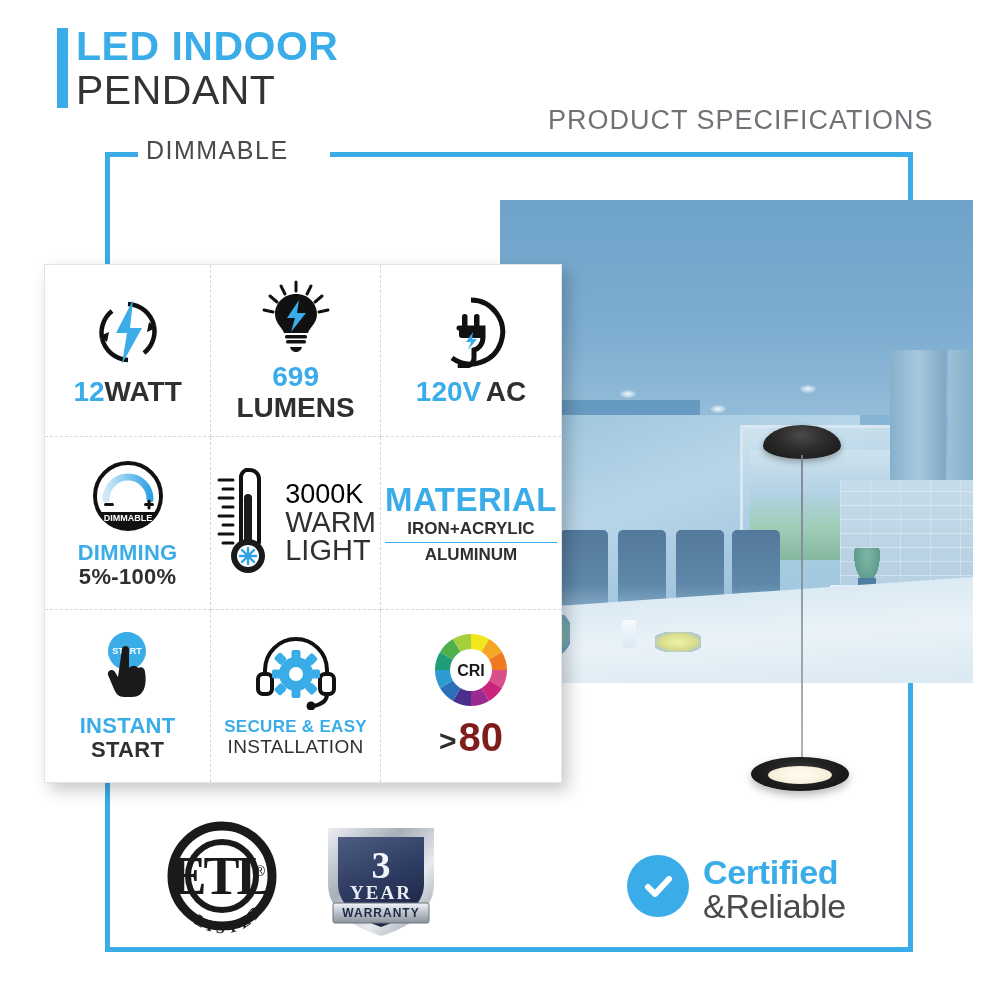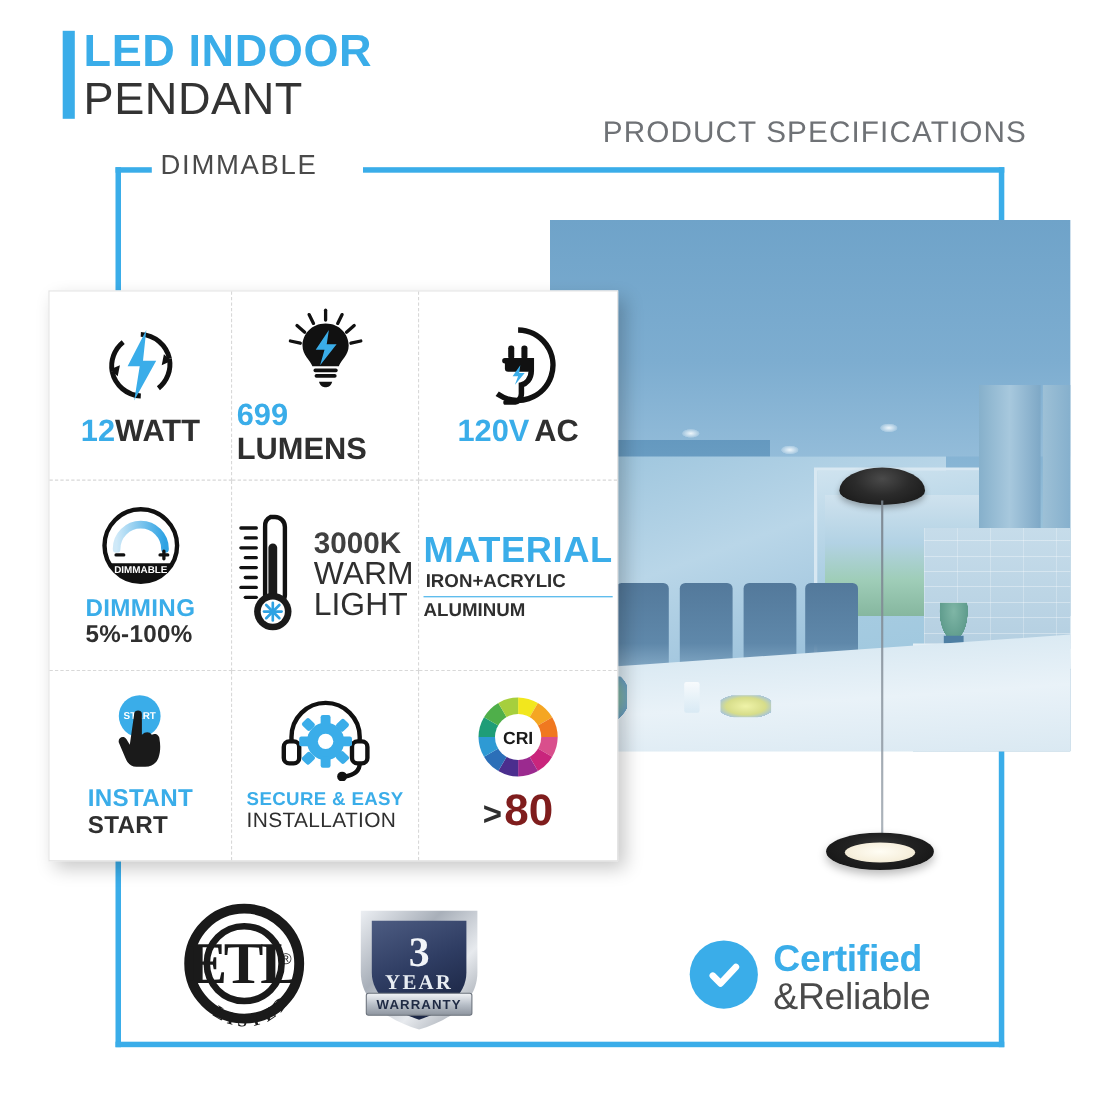--- a/index.html
+++ b/index.html
@@ -126,31 +126,31 @@
   .cell {
     display: flex; flex-direction: column; align-items: center; justify-content: center;
     padding: 6px 4px; position: relative;
   }
   .cell:nth-child(1), .cell:nth-child(2), .cell:nth-child(4),
   .cell:nth-child(5), .cell:nth-child(7), .cell:nth-child(8) { border-right: 1px dashed #d8d8d8; }
   .cell:nth-child(1), .cell:nth-child(2), .cell:nth-child(3),
   .cell:nth-child(4), .cell:nth-child(5), .cell:nth-child(6) { border-bottom: 1px dashed #d8d8d8; }
 
   .cell-icon { height: 78px; display:flex; align-items:center; justify-content:center; margin-bottom: 6px; }
-  .cell-text { line-height: 1.1; }
+  .cell-text { text-align: center; line-height: 1.1; }
   .tx-blue { color: #3aade9; }
   .tx-dark { color: #2f2f2f; }
   .big { font-size: 28px; font-weight: 600; letter-spacing: 0px; }
   .med { font-size: 22px; font-weight: 600; letter-spacing: 0.3px; }
   .sml { font-size: 17px; font-weight: 600; letter-spacing: 0.3px; }
 
   
   .thermo-row { display:flex; align-items:center; justify-content:center; gap:8px; }
   .thermo-text { text-align:left; line-height: 0.98; }
-  .t3000 { font-size: 27px; font-weight: 700; color:#404040; letter-spacing:0px; }
+  .t3000 { font-size: 27px; font-weight: 400; color:#000000; letter-spacing:0px; }
   .twarm { font-size: 29px; font-weight: 400; color:#2f2f2f; letter-spacing:0px; }
   .tlight { font-size: 29px; font-weight: 400; color:#2f2f2f; letter-spacing:0px; }
 
   .material-title { font-size: 33px; font-weight: 700; color:#3aade9; letter-spacing:0.5px; }
   .material-l1 { font-size: 17px; font-weight: 600; color:#2f2f2f; border-bottom: 1.5px solid #3aade9; padding: 2px 2px 3px; }
   .material-l2 { font-size: 17px; font-weight: 600; color:#2f2f2f; padding-top: 3px; }
 
   .cri-num { display:flex; align-items:baseline; justify-content:center; gap:2px; }
   .cri-gt { font-size: 30px; font-weight: 700; color:#2f2f2f; }
   .cri-80 { font-size: 40px; font-weight: 700; color:#7f1d1d; }

